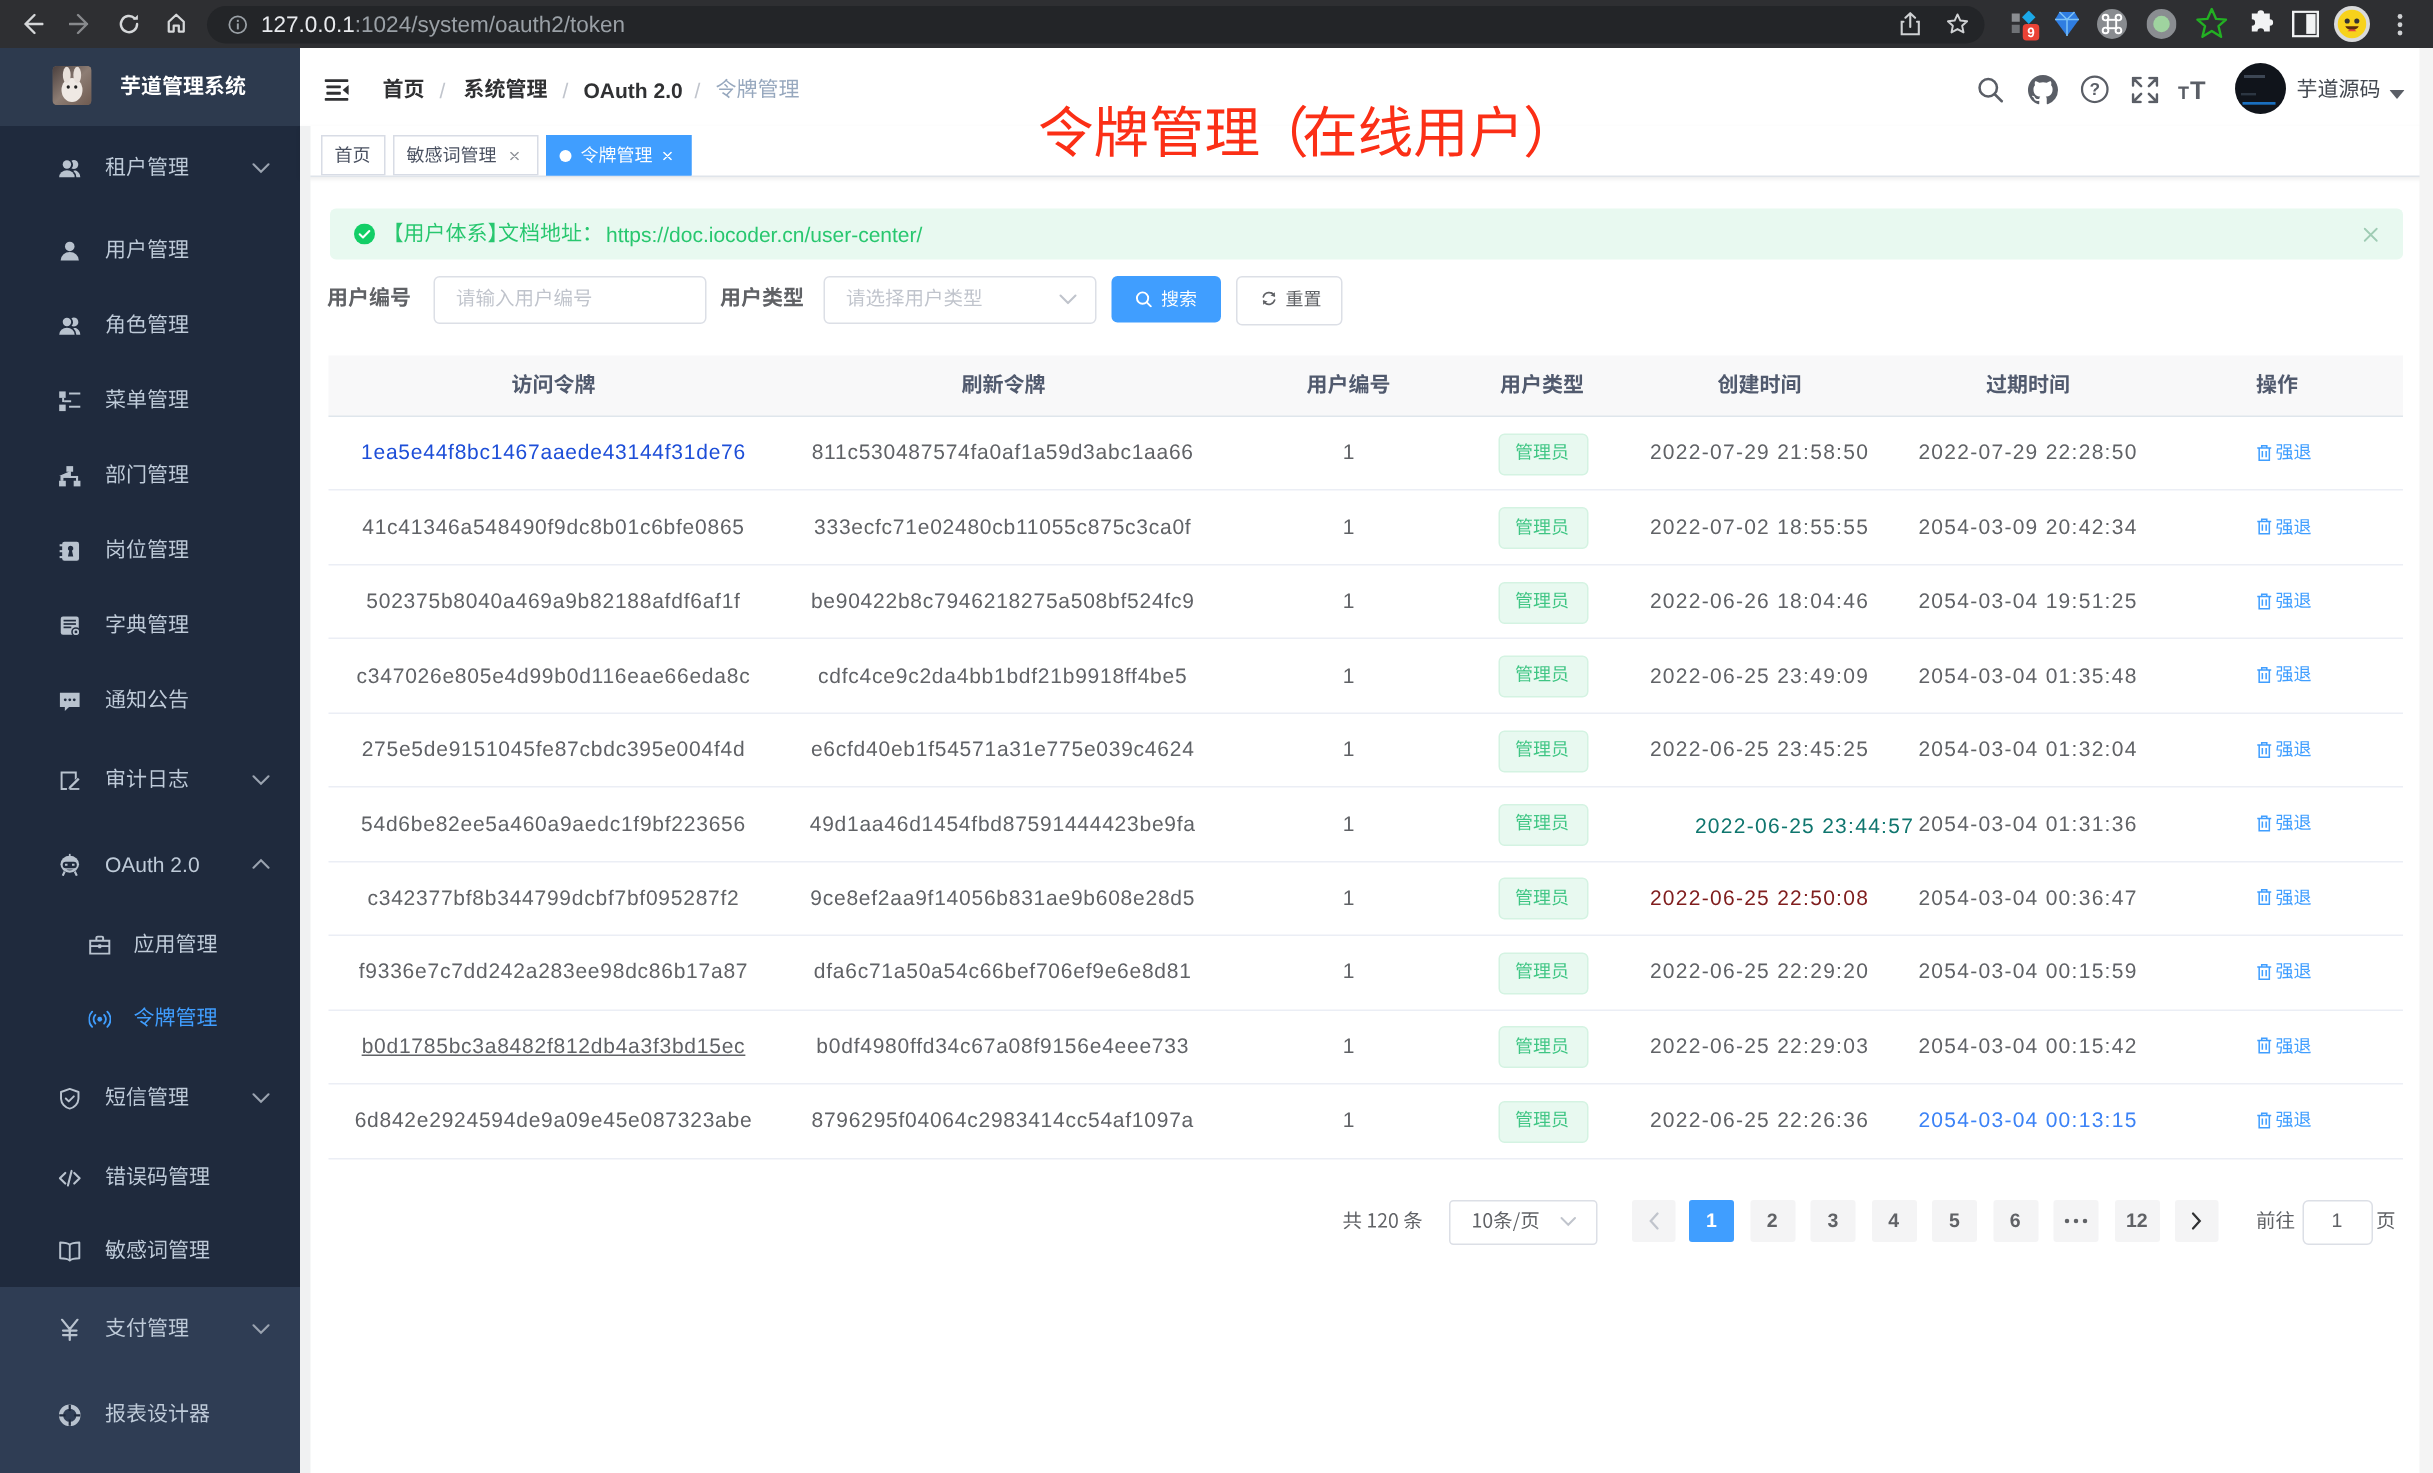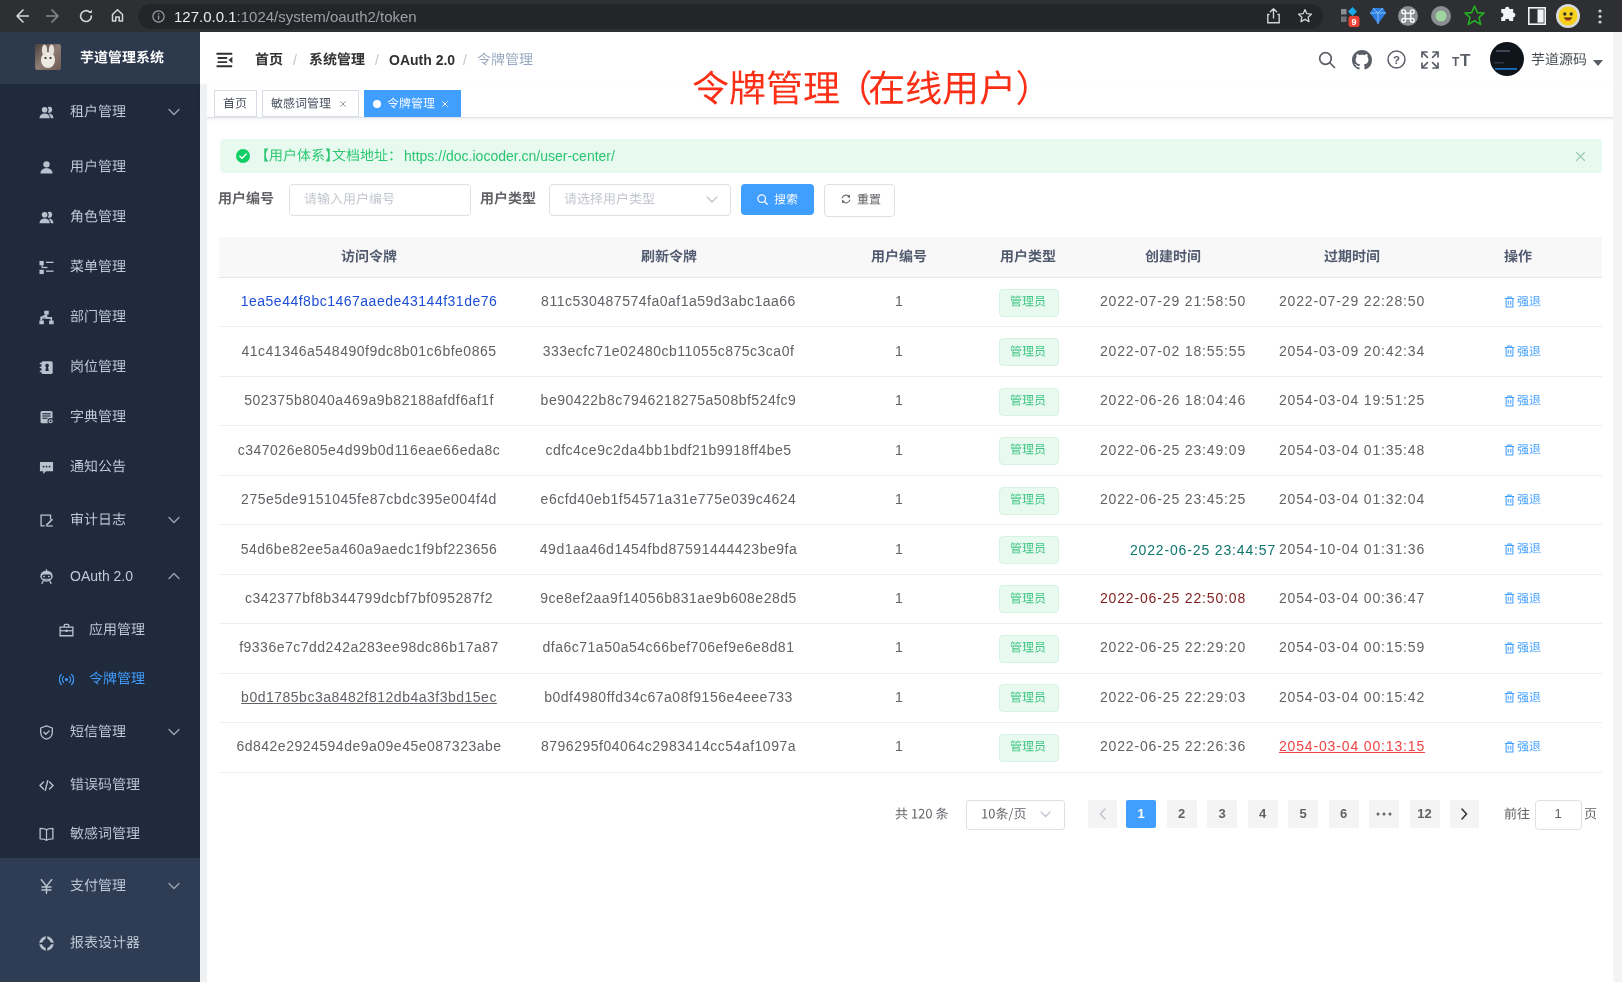--- a/index.html
+++ b/index.html
@@ -601,21 +601,21 @@
 <div style="position:absolute;left:369.0px;top:540.5px;font:normal 14px/17px 'Liberation Sans',sans-serif;color:#606266;white-space:nowrap;transform:translateX(-50%);letter-spacing:0.5px;">54d6be82ee5a460a9aedc1f9bf223656</div>
 <div style="position:absolute;left:668.5px;top:540.5px;font:normal 14px/17px 'Liberation Sans',sans-serif;color:#606266;white-space:nowrap;transform:translateX(-50%);letter-spacing:0.5px;text-align:right;">49d1aa46d1454fbd87591444423be9fa</div>
 <div style="position:absolute;left:899.0px;top:540.5px;font:normal 14px/17px 'Liberation Sans',sans-serif;color:#606266;white-space:nowrap;transform:translateX(-50%);">1</div>
 <div style="position:absolute;left:999.0px;top:535.975px;width:58px;height:26px;background:#e8f9f0;border:1px solid #d4f3e2;border-radius:4px;"></div>
 <div style="position:absolute;left:1010.0px;top:542.3px">
     <svg width="36" height="13" viewBox="0 -10.6 36 13" style="display:block;overflow:visible">
       <path d="M2.5 -5.3V1H3.4V0.6H9.3V0.9H10.1V-2H3.4V-2.8H9.5V-5.3ZM9.3 -0.1H3.4V-1.3H9.3ZM5.3 -7.5C5.4 -7.2 5.5 -7 5.7 -6.7H1.2V-4.7H2.1V-6H10.1V-4.7H11V-6.7H6.6C6.5 -7 6.3 -7.4 6.1 -7.6ZM3.4 -4.6H8.6V-3.5H3.4ZM2 -10.1C1.7 -9.1 1.2 -8.1 0.5 -7.4C0.7 -7.3 1.1 -7.1 1.3 -7C1.6 -7.4 2 -7.9 2.3 -8.4H3.1C3.4 -8 3.6 -7.5 3.7 -7.1L4.5 -7.4C4.4 -7.7 4.2 -8.1 4 -8.4H5.8V-9.1H2.6C2.7 -9.4 2.8 -9.7 2.9 -10ZM7.1 -10.1C6.9 -9.2 6.4 -8.4 5.9 -7.8C6.1 -7.7 6.5 -7.5 6.6 -7.4C6.9 -7.7 7.1 -8 7.3 -8.4H8.2C8.6 -8 8.9 -7.4 9.1 -7.1L9.8 -7.4C9.7 -7.7 9.4 -8.1 9.1 -8.4H11.3V-9.1H7.7C7.8 -9.4 7.9 -9.7 8 -9.9Z M17.7 -6.5H19.5V-4.9H17.7ZM20.3 -6.5H22.2V-4.9H20.3ZM17.7 -8.7H19.5V-7.2H17.7ZM20.3 -8.7H22.2V-7.2H20.3ZM15.8 -0.3V0.6H23.6V-0.3H20.4V-1.9H23.2V-2.7H20.4V-4.2H23V-9.5H16.9V-4.2H19.5V-2.7H16.7V-1.9H19.5V-0.3ZM12.4 -1.2 12.6 -0.3C13.7 -0.6 15.1 -1.1 16.4 -1.5L16.2 -2.4L14.9 -2V-5H16.1V-5.8H14.9V-8.4H16.3V-9.3H12.6V-8.4H14V-5.8H12.7V-5H14V-1.7C13.4 -1.5 12.9 -1.3 12.4 -1.2Z M27.2 -8.8H32.8V-7.4H27.2ZM26.3 -9.5V-6.6H33.8V-9.5ZM29.5 -3.9V-2.8C29.5 -1.9 29.1 -0.6 24.8 0.3C25 0.5 25.3 0.8 25.4 1C29.9 0 30.4 -1.5 30.4 -2.8V-3.9ZM30.3 -0.8C31.8 -0.3 33.8 0.5 34.8 1L35.2 0.2C34.2 -0.3 32.2 -1 30.8 -1.4ZM25.9 -5.5V-1.1H26.8V-4.7H33.3V-1.2H34.3V-5.5Z" fill="#3ec583"></path>
     </svg>
   </div>
 <div style="position:absolute;left:1173.0px;top:542px;font:normal 14px/17px 'Liberation Sans',sans-serif;color:#0f766e;white-space:nowrap;transform:translateX(-50%);letter-spacing:0.85px;margin-left:30px;">2022-06-25 23:44:57</div>
-<div style="position:absolute;left:1352.0px;top:540.5px;font:normal 14px/17px 'Liberation Sans',sans-serif;color:#606266;white-space:nowrap;transform:translateX(-50%);letter-spacing:0.85px;">2054-10-04 01:31:36</div>
+<div style="position:absolute;left:1352.0px;top:540.5px;font:normal 14px/17px 'Liberation Sans',sans-serif;color:#606266;white-space:nowrap;transform:translateX(-50%);letter-spacing:0.85px;">2054-03-04 01:31:36</div>
 <svg style="position:absolute;left:1504px;top:543px" width="11" height="12" viewBox="0 0 13 14">
     <path d="M1 3 H12 M4.5 3 V1.2 H8.5 V3 M2.5 3 V12.8 H10.5 V3 M5 5.5 V10.3 M8 5.5 V10.3" stroke="#409eff" stroke-width="1.2" fill="none"></path>
   </svg>
 <div style="position:absolute;left:1517.0px;top:542.3px">
     <svg width="24" height="13" viewBox="0 -10.6 24 13" style="display:block;overflow:visible">
       <path d="M6.2 -8.7H9.7V-7.2H6.2ZM5.4 -9.4V-6.4H7.5V-5.4H5.1V-2.1H7.5V-0.4L4.6 -0.2L4.7 0.7C6.2 0.6 8.4 0.4 10.5 0.2C10.6 0.5 10.7 0.8 10.8 1.1L11.6 0.7C11.3 -0 10.7 -1.1 10.1 -1.9L9.3 -1.6C9.6 -1.3 9.8 -0.9 10 -0.6L8.4 -0.4V-2.1H10.9V-5.4H8.4V-6.4H10.5V-9.4ZM5.9 -4.6H7.5V-2.9H5.9ZM8.4 -4.6H10V-2.9H8.4ZM1 -6.8C0.9 -5.6 0.7 -4.1 0.6 -3.2H1.1L3.4 -3.2C3.3 -1.1 3.1 -0.3 2.9 -0C2.8 0.1 2.7 0.1 2.5 0.1C2.3 0.1 1.8 0.1 1.2 0C1.4 0.3 1.5 0.6 1.5 0.9C2 0.9 2.6 0.9 2.9 0.9C3.2 0.9 3.5 0.8 3.7 0.5C4 0.2 4.2 -0.9 4.3 -3.6C4.4 -3.7 4.4 -4 4.4 -4H1.5C1.6 -4.6 1.7 -5.3 1.8 -5.9H4.4V-9.4H0.7V-8.6H3.6V-6.8Z M13 -9.1C13.6 -8.5 14.4 -7.7 14.7 -7.1L15.5 -7.7C15.1 -8.2 14.3 -9 13.7 -9.6ZM21.4 -7V-5.8H17.6V-7ZM21.4 -7.7H17.6V-8.8H21.4ZM16.6 -1C16.8 -1.2 17.2 -1.3 19.7 -2C19.7 -2.2 19.7 -2.5 19.7 -2.7L17.6 -2.2V-5H22.2V-9.5H16.7V-2.6C16.7 -2.1 16.4 -1.8 16.2 -1.7C16.3 -1.6 16.5 -1.2 16.6 -1ZM18.7 -4.2C20 -3.3 21.6 -1.9 22.3 -1L22.9 -1.6C22.5 -2 21.9 -2.6 21.2 -3.2C21.9 -3.6 22.6 -4.1 23.2 -4.5L22.5 -5.1C22 -4.7 21.3 -4.1 20.6 -3.7C20.2 -4 19.8 -4.4 19.3 -4.7ZM15.1 -5.8H12.6V-5H14.3V-1.3C13.7 -1.1 13.1 -0.6 12.5 0L13 0.8C13.7 0 14.3 -0.6 14.7 -0.6C15 -0.6 15.4 -0.3 15.9 0C16.7 0.5 17.8 0.6 19.2 0.6C20.4 0.6 22.5 0.6 23.3 0.5C23.3 0.3 23.5 -0.2 23.6 -0.4C22.4 -0.3 20.6 -0.2 19.2 -0.2C17.9 -0.2 16.9 -0.3 16.1 -0.7C15.6 -0.9 15.4 -1.2 15.1 -1.3Z" fill="#409eff"></path>
     </svg>
   </div>
 <div style="position:absolute;left:219px;top:623px;width:1383px;height:1px;background:#ebeef5"></div>
 <div style="position:absolute;left:369.0px;top:589.9px;font:normal 14px/17px 'Liberation Sans',sans-serif;color:#606266;white-space:nowrap;transform:translateX(-50%);letter-spacing:0.5px;">c342377bf8b344799dcbf7bf095287f2</div>
@@ -681,21 +681,21 @@
 <div style="position:absolute;left:369.0px;top:738.3px;font:normal 14px/17px 'Liberation Sans',sans-serif;color:#606266;white-space:nowrap;transform:translateX(-50%);letter-spacing:0.5px;">6d842e2924594de9a09e45e087323abe</div>
 <div style="position:absolute;left:668.5px;top:738.3px;font:normal 14px/17px 'Liberation Sans',sans-serif;color:#606266;white-space:nowrap;transform:translateX(-50%);letter-spacing:0.5px;">8796295f04064c2983414cc54af1097a</div>
 <div style="position:absolute;left:899.0px;top:738.3px;font:normal 14px/17px 'Liberation Sans',sans-serif;color:#606266;white-space:nowrap;transform:translateX(-50%);">1</div>
 <div style="position:absolute;left:999.0px;top:733.775px;width:58px;height:26px;background:#e8f9f0;border:1px solid #d4f3e2;border-radius:4px;"></div>
 <div style="position:absolute;left:1010.0px;top:740.1px">
     <svg width="36" height="13" viewBox="0 -10.6 36 13" style="display:block;overflow:visible">
       <path d="M2.5 -5.3V1H3.4V0.6H9.3V0.9H10.1V-2H3.4V-2.8H9.5V-5.3ZM9.3 -0.1H3.4V-1.3H9.3ZM5.3 -7.5C5.4 -7.2 5.5 -7 5.7 -6.7H1.2V-4.7H2.1V-6H10.1V-4.7H11V-6.7H6.6C6.5 -7 6.3 -7.4 6.1 -7.6ZM3.4 -4.6H8.6V-3.5H3.4ZM2 -10.1C1.7 -9.1 1.2 -8.1 0.5 -7.4C0.7 -7.3 1.1 -7.1 1.3 -7C1.6 -7.4 2 -7.9 2.3 -8.4H3.1C3.4 -8 3.6 -7.5 3.7 -7.1L4.5 -7.4C4.4 -7.7 4.2 -8.1 4 -8.4H5.8V-9.1H2.6C2.7 -9.4 2.8 -9.7 2.9 -10ZM7.1 -10.1C6.9 -9.2 6.4 -8.4 5.9 -7.8C6.1 -7.7 6.5 -7.5 6.6 -7.4C6.9 -7.7 7.1 -8 7.3 -8.4H8.2C8.6 -8 8.9 -7.4 9.1 -7.1L9.8 -7.4C9.7 -7.7 9.4 -8.1 9.1 -8.4H11.3V-9.1H7.7C7.8 -9.4 7.9 -9.7 8 -9.9Z M17.7 -6.5H19.5V-4.9H17.7ZM20.3 -6.5H22.2V-4.9H20.3ZM17.7 -8.7H19.5V-7.2H17.7ZM20.3 -8.7H22.2V-7.2H20.3ZM15.8 -0.3V0.6H23.6V-0.3H20.4V-1.9H23.2V-2.7H20.4V-4.2H23V-9.5H16.9V-4.2H19.5V-2.7H16.7V-1.9H19.5V-0.3ZM12.4 -1.2 12.6 -0.3C13.7 -0.6 15.1 -1.1 16.4 -1.5L16.2 -2.4L14.9 -2V-5H16.1V-5.8H14.9V-8.4H16.3V-9.3H12.6V-8.4H14V-5.8H12.7V-5H14V-1.7C13.4 -1.5 12.9 -1.3 12.4 -1.2Z M27.2 -8.8H32.8V-7.4H27.2ZM26.3 -9.5V-6.6H33.8V-9.5ZM29.5 -3.9V-2.8C29.5 -1.9 29.1 -0.6 24.8 0.3C25 0.5 25.3 0.8 25.4 1C29.9 0 30.4 -1.5 30.4 -2.8V-3.9ZM30.3 -0.8C31.8 -0.3 33.8 0.5 34.8 1L35.2 0.2C34.2 -0.3 32.2 -1 30.8 -1.4ZM25.9 -5.5V-1.1H26.8V-4.7H33.3V-1.2H34.3V-5.5Z" fill="#3ec583"></path>
     </svg>
   </div>
 <div style="position:absolute;left:1173.0px;top:738.3px;font:normal 14px/17px 'Liberation Sans',sans-serif;color:#606266;white-space:nowrap;transform:translateX(-50%);letter-spacing:0.85px;">2022-06-25 22:26:36</div>
-<div style="position:absolute;left:1352.0px;top:738.3px;font:normal 14px/17px 'Liberation Sans',sans-serif;color:#ef4444;white-space:nowrap;transform:translateX(-50%);letter-spacing:0.85px;text-decoration:underline;">2054-03-04 00:13:15</div>
+<div style="position:absolute;left:1352.0px;top:738.3px;font:normal 14px/17px 'Liberation Sans',sans-serif;color:#3b82f6;white-space:nowrap;transform:translateX(-50%);letter-spacing:0.85px;">2054-03-04 00:13:15</div>
 <svg style="position:absolute;left:1504px;top:741px" width="11" height="12" viewBox="0 0 13 14">
     <path d="M1 3 H12 M4.5 3 V1.2 H8.5 V3 M2.5 3 V12.8 H10.5 V3 M5 5.5 V10.3 M8 5.5 V10.3" stroke="#409eff" stroke-width="1.2" fill="none"></path>
   </svg>
 <div style="position:absolute;left:1517.0px;top:740.1px">
     <svg width="24" height="13" viewBox="0 -10.6 24 13" style="display:block;overflow:visible">
       <path d="M6.2 -8.7H9.7V-7.2H6.2ZM5.4 -9.4V-6.4H7.5V-5.4H5.1V-2.1H7.5V-0.4L4.6 -0.2L4.7 0.7C6.2 0.6 8.4 0.4 10.5 0.2C10.6 0.5 10.7 0.8 10.8 1.1L11.6 0.7C11.3 -0 10.7 -1.1 10.1 -1.9L9.3 -1.6C9.6 -1.3 9.8 -0.9 10 -0.6L8.4 -0.4V-2.1H10.9V-5.4H8.4V-6.4H10.5V-9.4ZM5.9 -4.6H7.5V-2.9H5.9ZM8.4 -4.6H10V-2.9H8.4ZM1 -6.8C0.9 -5.6 0.7 -4.1 0.6 -3.2H1.1L3.4 -3.2C3.3 -1.1 3.1 -0.3 2.9 -0C2.8 0.1 2.7 0.1 2.5 0.1C2.3 0.1 1.8 0.1 1.2 0C1.4 0.3 1.5 0.6 1.5 0.9C2 0.9 2.6 0.9 2.9 0.9C3.2 0.9 3.5 0.8 3.7 0.5C4 0.2 4.2 -0.9 4.3 -3.6C4.4 -3.7 4.4 -4 4.4 -4H1.5C1.6 -4.6 1.7 -5.3 1.8 -5.9H4.4V-9.4H0.7V-8.6H3.6V-6.8Z M13 -9.1C13.6 -8.5 14.4 -7.7 14.7 -7.1L15.5 -7.7C15.1 -8.2 14.3 -9 13.7 -9.6ZM21.4 -7V-5.8H17.6V-7ZM21.4 -7.7H17.6V-8.8H21.4ZM16.6 -1C16.8 -1.2 17.2 -1.3 19.7 -2C19.7 -2.2 19.7 -2.5 19.7 -2.7L17.6 -2.2V-5H22.2V-9.5H16.7V-2.6C16.7 -2.1 16.4 -1.8 16.2 -1.7C16.3 -1.6 16.5 -1.2 16.6 -1ZM18.7 -4.2C20 -3.3 21.6 -1.9 22.3 -1L22.9 -1.6C22.5 -2 21.9 -2.6 21.2 -3.2C21.9 -3.6 22.6 -4.1 23.2 -4.5L22.5 -5.1C22 -4.7 21.3 -4.1 20.6 -3.7C20.2 -4 19.8 -4.4 19.3 -4.7ZM15.1 -5.8H12.6V-5H14.3V-1.3C13.7 -1.1 13.1 -0.6 12.5 0L13 0.8C13.7 0 14.3 -0.6 14.7 -0.6C15 -0.6 15.4 -0.3 15.9 0C16.7 0.5 17.8 0.6 19.2 0.6C20.4 0.6 22.5 0.6 23.3 0.5C23.3 0.3 23.5 -0.2 23.6 -0.4C22.4 -0.3 20.6 -0.2 19.2 -0.2C17.9 -0.2 16.9 -0.3 16.1 -0.7C15.6 -0.9 15.4 -1.2 15.1 -1.3Z" fill="#409eff"></path>
     </svg>
   </div>
 <div style="position:absolute;left:895px;top:806.7px">
     <svg width="53" height="15" viewBox="0 -11.4 53 15" style="display:block;overflow:visible">

